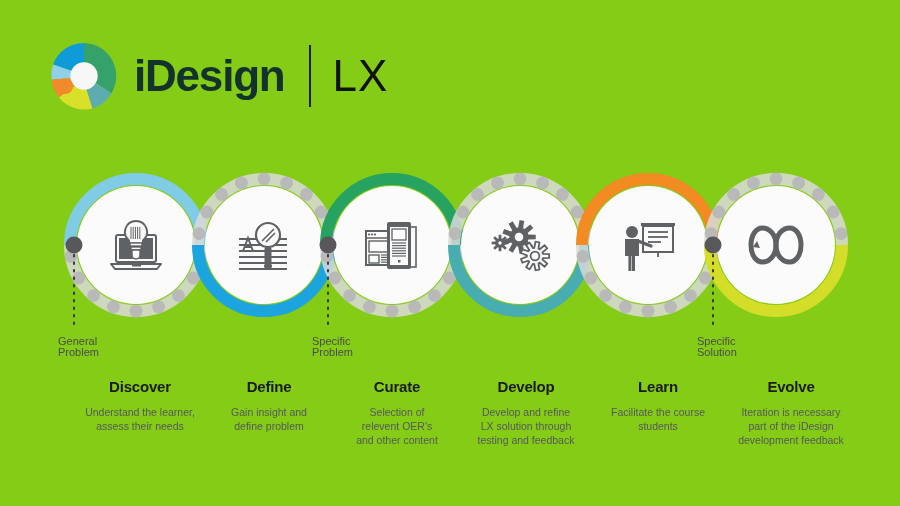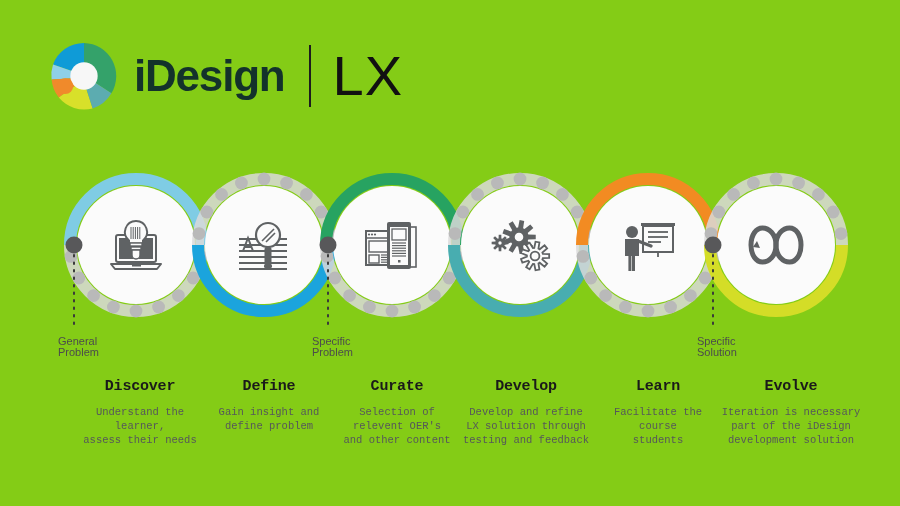--- a/index.html
+++ b/index.html
@@ -33,21 +33,21 @@
     margin-left: 14px;
     line-height: 1;
     white-space: nowrap;
   }
   #logo-divider {
     width: 2px; height: 62px;
     background: #1d1d1d;
     margin: 0 22px 0 24px;
   }
   #logo-lx {
-    font-size: 56px;
+    font-size: 44px;
     font-weight: 400;
     color: #111;
     letter-spacing: 1px;
     line-height: 1;
   }
 
   
   #chain {
     position: absolute;
     left: 0; top: 160px;
@@ -66,21 +66,20 @@
   
   #captions {
     position: absolute;
     left: 0; top: 378px;
     width: 900px;
     display: flex;
   }
   .caption {
     text-align: center;
     padding: 0 4px;
-    font-family: Liberation Mono, monospace;
   }
   .cap-title {
     font-size: 15px;
     font-weight: bold;
     color: #1a1a1a;
     margin-bottom: 10px;
     letter-spacing: -0.2px;
   }
   .cap-desc {
     font-size: 10.5px;
@@ -337,18 +336,18 @@
         <div class="cap-desc">
           <div>Facilitate the course</div>
           <div>students</div>
         </div>
       </div>
       <div class="caption" style="position: absolute; left: 716px; width: 150px;">
         <div class="cap-title">Evolve</div>
         <div class="cap-desc">
           <div>Iteration is necessary</div>
           <div>part of the iDesign</div>
-          <div>development solution</div>
+          <div>development feedback</div>
         </div>
       </div>
     </div>
 
 </div>
 
 </body></html>

